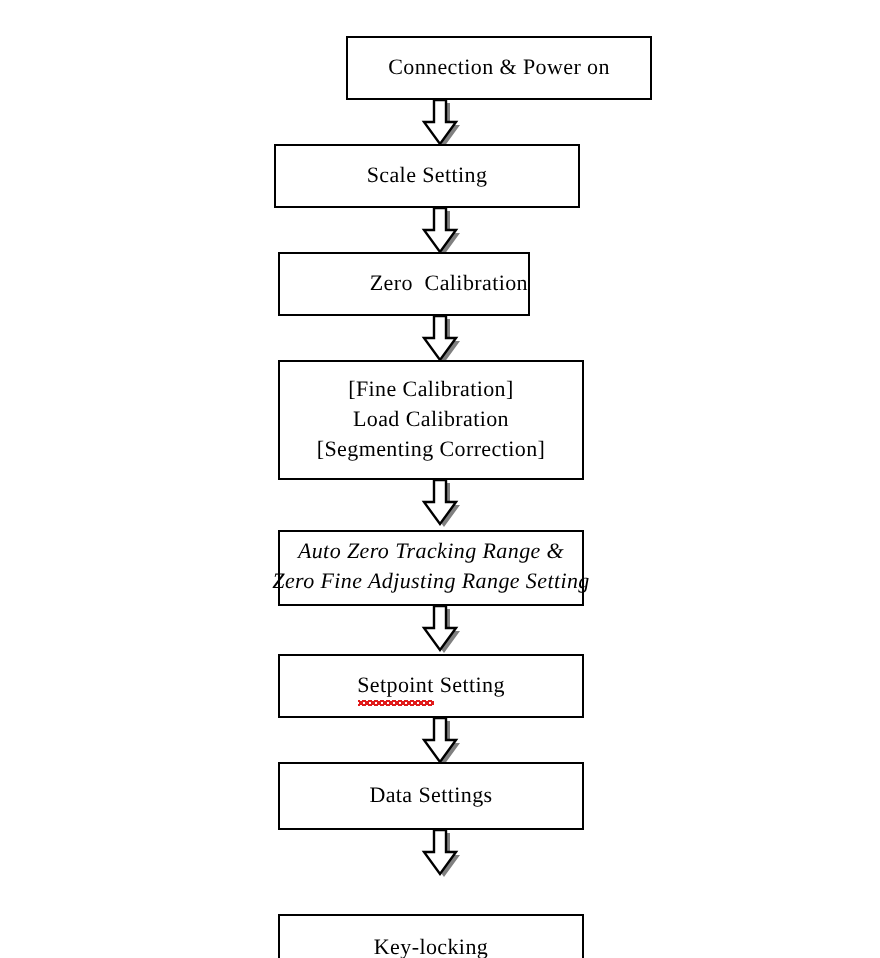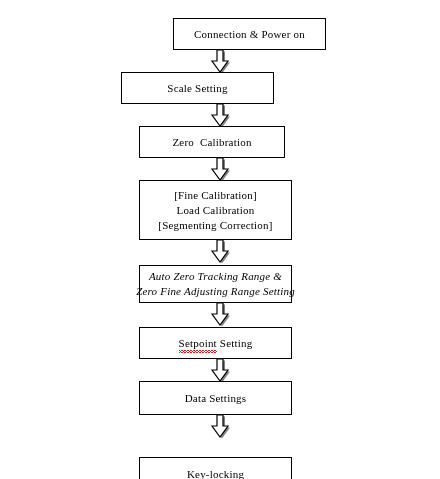--- a/index.html
+++ b/index.html
@@ -118,24 +118,24 @@
     </div>
     <div class="arrow" style="left: 205px; top: 413px;">
       <svg viewBox="0 0 30 26" xmlns="http://www.w3.org/2000/svg">
         <polygon points="12,2 18,2 18,13 23,13 15,24 7,13 12,13" fill="#808080" transform="translate(2,1.5)"></polygon>
         <polygon points="12,2 18,2 18,13 23,13 15,24 7,13 12,13" fill="#ffffff" stroke="#000000" stroke-width="1.2" stroke-linejoin="miter"></polygon>
       </svg>
     </div>
     <div class="node" style="left: 139px; top: 18px; width: 153px; height: 32px; margin-left: 34px;">
       <span class="line">Connection &amp; Power on</span>
     </div>
-    <div class="node" style="left: 121px; top: 72px; width: 153px; height: 32px;">
+    <div class="node" style="left: 137px; top: 72px; width: 153px; height: 32px;">
       <span class="line">Scale Setting</span>
     </div>
-    <div class="node" style="left: 139px; top: 126px; width: 146px; height: 32px;">
+    <div class="node" style="left: 139px; top: 126px; width: 126px; height: 32px; align-items: flex-end;">
       <span class="line">Zero  Calibration</span>
     </div>
     <div class="node" style="left: 139px; top: 180px; width: 153px; height: 60px;">
       <span class="line">[Fine Calibration]</span>
       <span class="line">Load Calibration</span>
       <span class="line">[Segmenting Correction]</span>
     </div>
     <div class="node" style="left: 139px; top: 265px; width: 153px; height: 38px; font-style: italic;">
       <span class="line">Auto Zero Tracking Range &amp;</span>
       <span class="line">Zero Fine Adjusting Range Setting</span>

